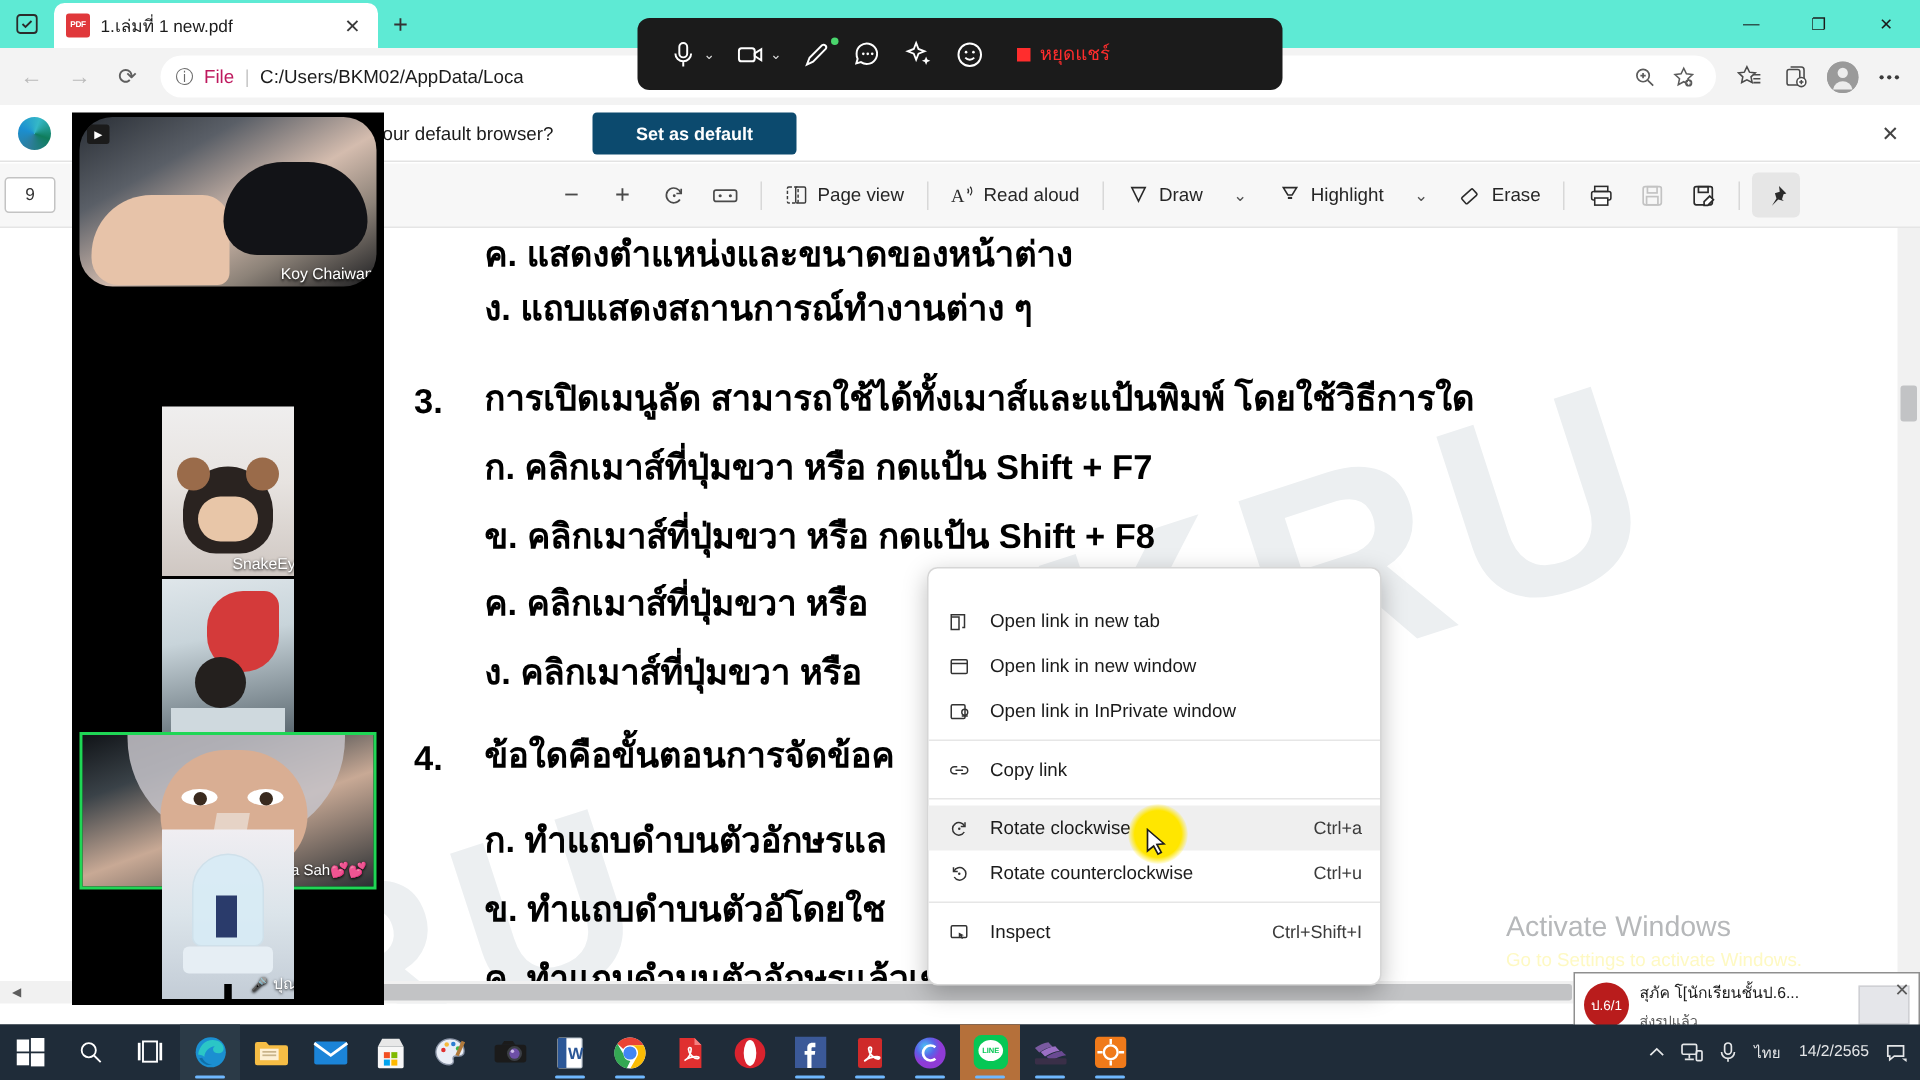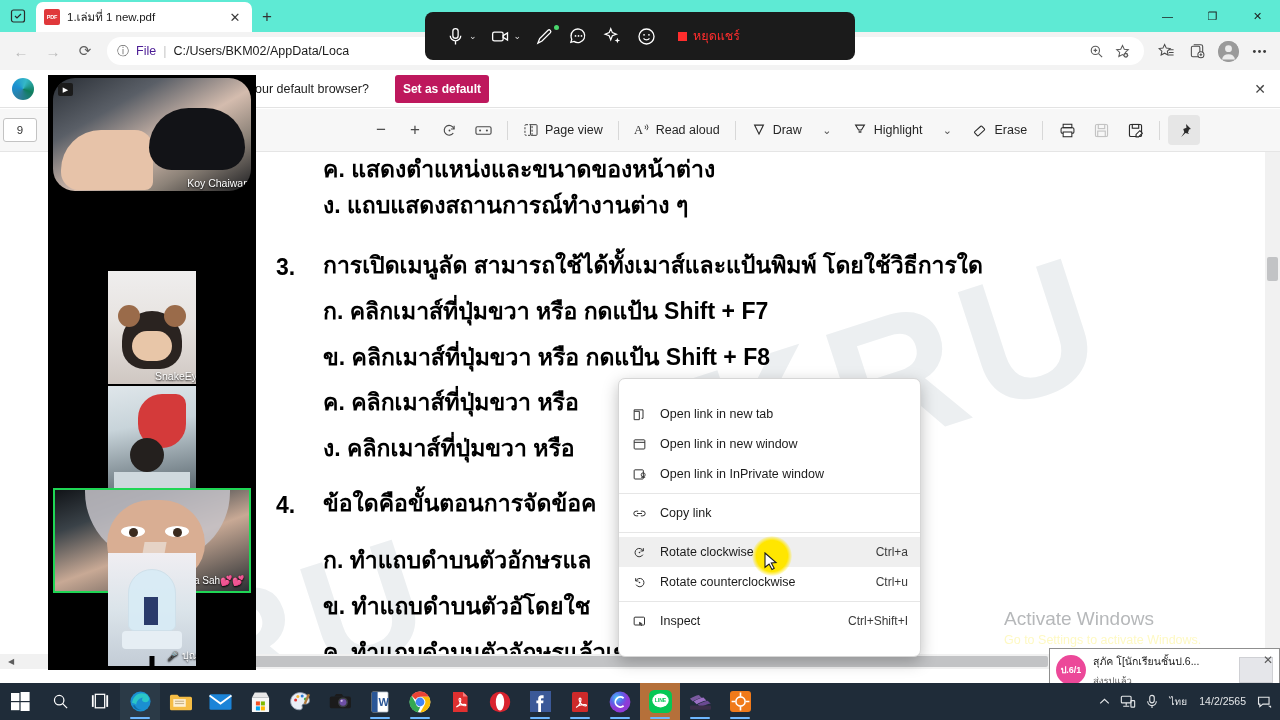--- a/index.html
+++ b/index.html
@@ -24,36 +24,36 @@
   .newtab { width:30px;height:30px; display:flex;align-items:center;justify-content:center; font-size:17px; color:#333; font-weight:300;}
   .wincontrols { position:absolute; right:0; top:0; height:32px; display:flex; }
   .wincontrols div { width:45px;height:32px; display:flex;align-items:center;justify-content:center; font-size:11px; color:#1b1b1b;}
 
   
   .addrrow { position:absolute; left:0; top:32px; width:1280px; height:38px; background:#f3f3f3; display:flex; align-items:center; padding:0 6px; gap:2px;}
   .navbtn { width:30px;height:30px;border-radius:4px;display:flex;align-items:center;justify-content:center;color:#5e5e5e;font-size:15px;}
   .navbtn.dim { color:#b9b9b9; }
   .omnibox { flex:1; height:28px; background:#fff; border-radius:14px; display:flex; align-items:center; padding:0 10px; gap:7px; margin:0 5px; font-size:12.5px; color:#1b1b1b;}
   .omnibox .info { color:#6a6a6a; font-size:12px; }
-  .omnibox .filelbl { color:#4c1d95; }
+  .omnibox .filelbl { color:#be185d; }
   .omnibox .sep { color:#c7c7c7; }
   .omnibox .url { color:#1b1b1b; white-space:nowrap; overflow:hidden;}
   .omniicons { display:flex; align-items:center; gap:2px; margin-left:auto;}
   .omniicons .oi { width:24px;height:24px;display:flex;align-items:center;justify-content:center;color:#5b5b5b;}
   .rightbtns { display:flex; align-items:center; gap:1px; }
   .rightbtns .rb { width:30px;height:30px;border-radius:4px;display:flex;align-items:center;justify-content:center;color:#4a4a4a;}
   .avatar { width:21px;height:21px;border-radius:50%;background:#9a9a9a; display:flex;align-items:center;justify-content:center;}
 
   
   .banner { position:absolute; left:0; top:70px; width:1280px; height:38px; background:#fff; border-bottom:1px solid #e3e3e3;
             display:flex; align-items:center; }
   .banner .edgelogo { margin-left:12px; width:22px;height:22px;border-radius:50%;
      background:conic-gradient(from 200deg,#2d7d9a,#1b8fd1,#35b8c7,#0f7d5c,#2d7d9a); }
   .banner .btxt { margin-left:205px; font-size:12.5px; color:#1b1b1b; }
-  .banner .setdef { margin-left:26px; background:#be185d; color:#fff; font-size:12px; font-weight:bold; padding:7px 8px; border-radius:3px;}
+  .banner .setdef { margin-left:26px; background:#0c4a6e; color:#fff; font-size:12px; font-weight:bold; padding:7px 29px; border-radius:3px;}
   .banner .bclose { position:absolute; right:14px; font-size:14px; color:#444; }
 
   
   .pdfbar { position:absolute; left:0; top:109px; width:1280px; height:43px; background:#f7f7f7; border-bottom:1px solid #e5e5e5;
             display:flex; align-items:center; }
   .pagebox { margin-left:3px; width:34px;height:24px;border:1px solid #c3c3c3;border-radius:3px;background:#fff;
              display:flex;align-items:center;justify-content:center;font-size:11.5px;color:#333; }
   .pdftools { position:absolute; left:365px; display:flex; align-items:center; gap:2px; }
   .tbtn { height:30px; padding:0 7px; display:flex;align-items:center;justify-content:center;gap:6px; border-radius:4px; color:#262626; font-size:12.5px;}
   .tbtn.icononly { width:32px; padding:0; }
@@ -109,21 +109,21 @@
   .mousecur { position:absolute; left:764px; top:552px; width:14px; height:20px; }
 
   
   .actwin { position:absolute; left:1004px; top:608px; color:#9aa0a6; }
   .actwin .l1 { font-size:19px; color:#b6b8ba; }
   .actwin .l2 { font-size:12.5px; color:#fef9c3; margin-top:3px; }
 
   
   .toast { position:absolute; left:1049px; top:648px; width:231px; height:44px; background:#fff;
            border:1px solid #8f8f8f; display:flex; align-items:center; padding:0 6px; gap:7px; }
-  .toast .lav { width:30px;height:30px;border-radius:50%;background:#ec4899; color:#fff; font-size:9px; font-weight:bold;
+  .toast .lav { width:30px;height:30px;border-radius:50%;background:#b91c1c; color:#fff; font-size:9px; font-weight:normal;
                 display:flex;align-items:center;justify-content:center; flex-shrink:0; overflow:hidden; text-align:center; line-height:1;}
   .toast .tbody { flex:1; overflow:hidden; }
   .toast .tt { font-size:10.5px; color:#1b1b1b; white-space:nowrap; overflow:hidden; text-overflow:ellipsis; }
   .toast .ts { font-size:9.5px; color:#5a5a5a; margin-top:3px; }
   .toast .timg { width:34px;height:26px;background:#e5e6ea;border:1px solid #cfd0d4; flex-shrink:0;}
   .toast .tx { position:absolute; right:6px; top:4px; font-size:12px; color:#5a5a5a; }
 
   
   .recghost { position:absolute; left:1080px; top:672px; font-size:26px; color:#8b9099; font-weight:bold; opacity:.55;
               white-space:nowrap; letter-spacing:-0.5px; }

